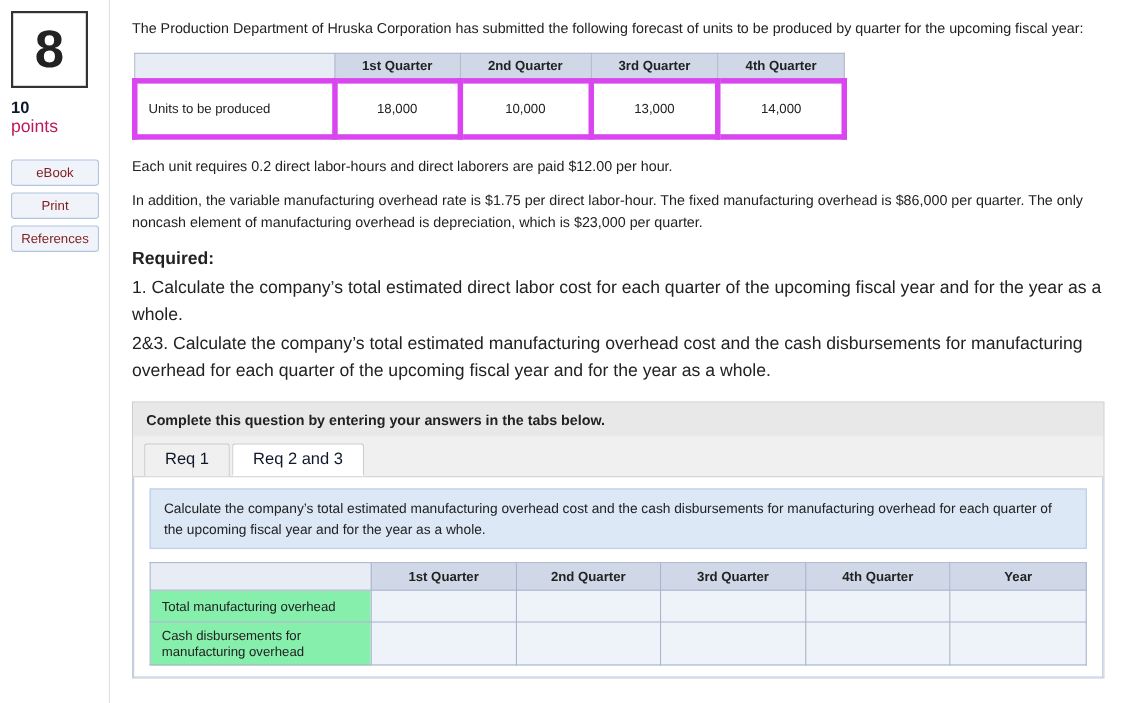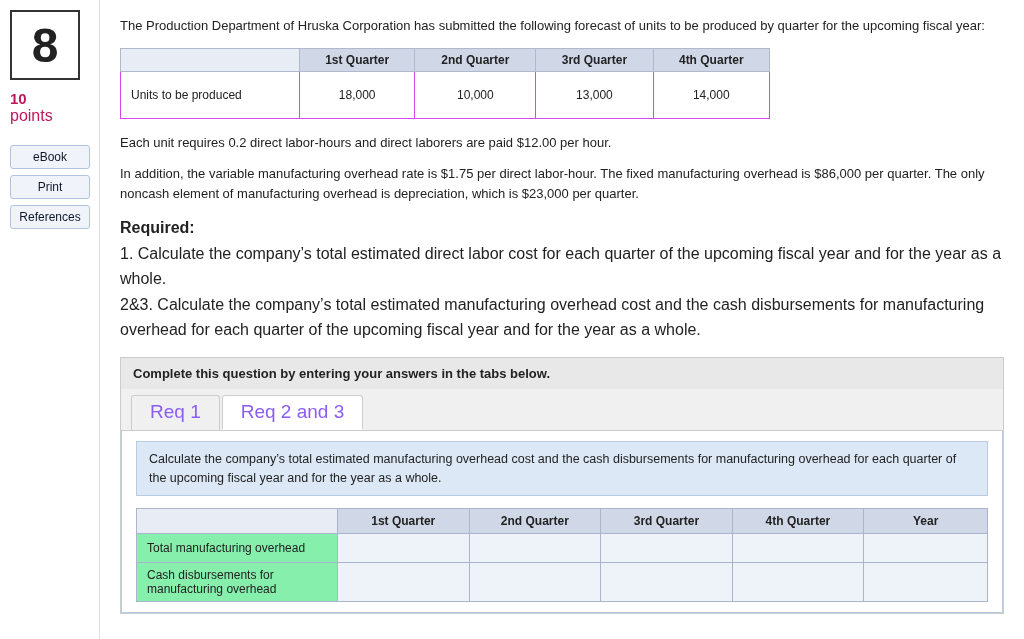--- a/index.html
+++ b/index.html
@@ -29,38 +29,38 @@
       width: 70px;
       height: 70px;
       display: flex;
       align-items: center;
       justify-content: center;
       font-size: 48px;
       font-weight: bold;
       margin-bottom: 10px;
     }
     .points-label {
-      color: #be185d;
+      color: #0f172a;
       font-size: 15px;
       font-weight: bold;
     }
     .points-text {
       font-size: 16px;
       color: #be185d;
       margin-bottom: 20px;
     }
     .sidebar-btn {
       display: block;
       width: 80px;
       text-align: center;
       padding: 4px 8px;
       margin-bottom: 6px;
       border: 1px solid #b0c4de;
       background: #f0f4fa;
-      color: #0f172a;
+      color: #7f1d1d;
       font-size: 12px;
       cursor: pointer;
       border-radius: 3px;
     }
 
     
     .main-content {
       flex: 1;
       padding: 16px 20px;
       overflow-y: auto;
@@ -82,21 +82,21 @@
     }
     .data-table th {
       background: #d0d8e8;
       padding: 4px 10px;
       text-align: center;
       border: 1px solid #b0b8cc;
     }
     .data-table td {
       padding: 16px 10px;
       text-align: center;
-      border: 1px solid #d946ef;
+      border: 5px solid #d946ef;
       margin-left: 48px;
     }
     .data-table td:first-child {
       text-align: left;
     }
     .data-table .header-row th:first-child {
       background: #e8ecf4;
     }
 
     
@@ -123,25 +123,25 @@
     }
     .tabs-nav {
       display: flex;
       border-bottom: 1px solid #ccc;
       background: #f0f0f0;
       padding: 6px 10px 0 10px;
       gap: 0;
     }
     .tab-item {
       padding: 5px 18px;
-      font-size: 19px;
+      font-size: 15px;
       cursor: pointer;
       border: 1px solid #ccc;
       background: #f0f0f0;
-      color: #8b5cf6;
+      color: #0f172a;
       border-bottom: none;
       margin-right: 2px;
       border-radius: 3px 3px 0 0;
     }
     .tab-item.active {
       background: #fff;
       border-bottom: 2px solid #fff;
       font-weight: normal;
       z-index: 1;
     }

